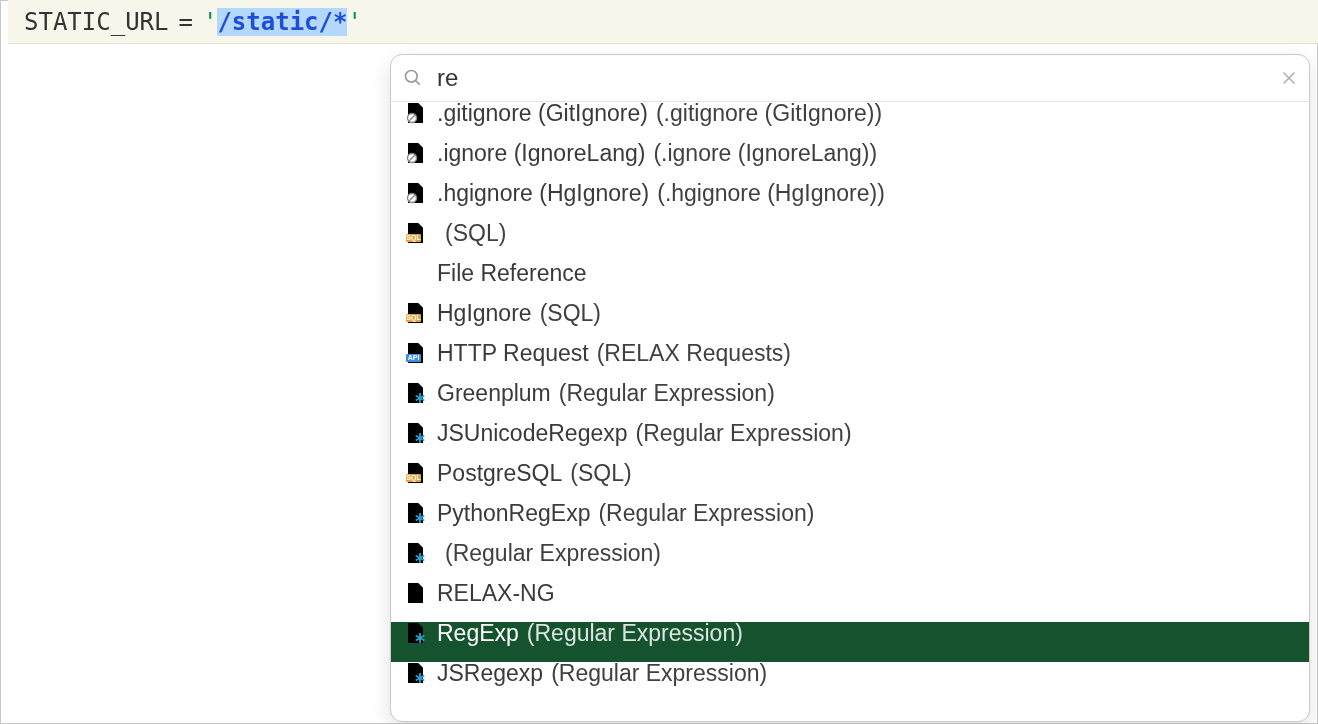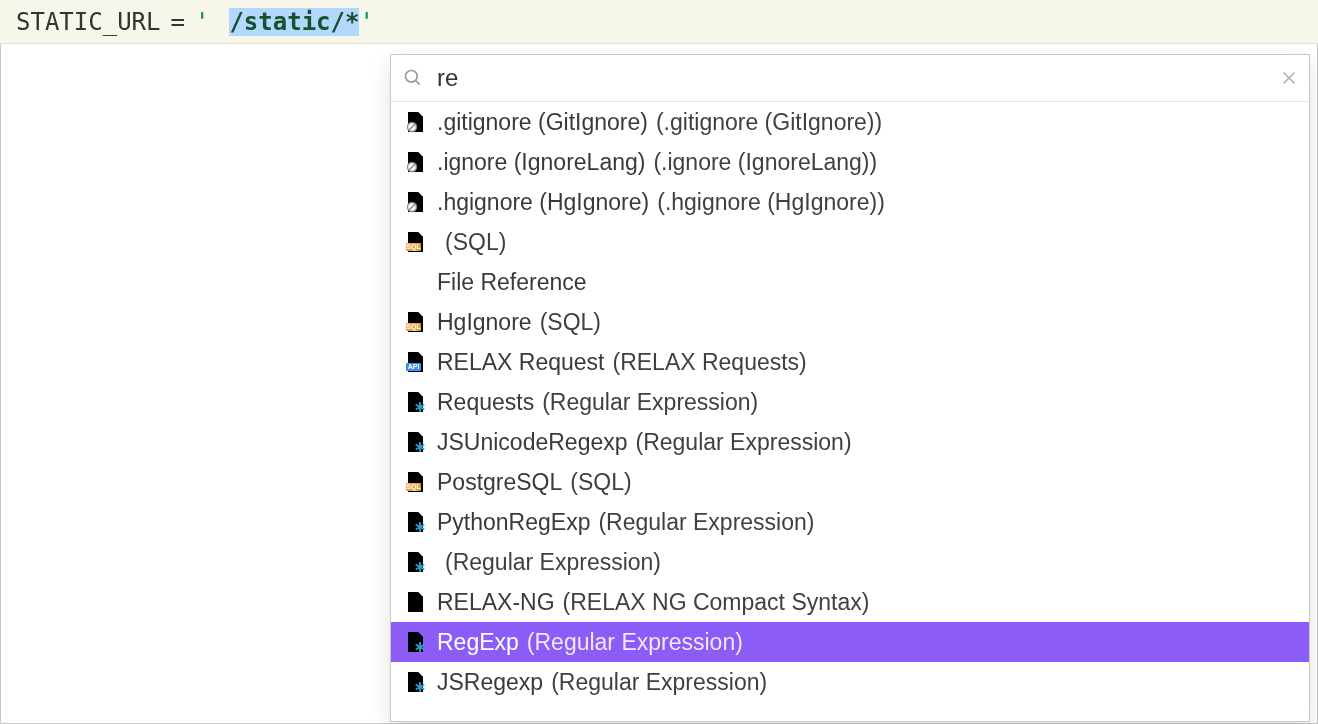--- a/index.html
+++ b/index.html
@@ -14,56 +14,55 @@
   }
   .frame {
     position: absolute;
     inset: 0;
     border: 1px solid #c8c8c8;
     box-sizing: border-box;
   }
   
   .code-line {
     position: absolute;
-    left: 0; right: 0; top: 0;
+    left: 8px; right: 0; top: 0;
     height: 44px;
     background: #f7f6ea;
     border-bottom: 1px solid #e2e1cf;
     display: flex;
     align-items: center;
     padding-left: 16px;
     font-family: "Menlo", "Consolas", monospace;
     font-size: 24px;
     color: #333;
     box-sizing: border-box;
   }
   .code-var   { font-weight: 500; }
   .code-eq    { margin: 0 10px; }
   .code-open  { color: #0a8f5b; }
   .code-sel {
     background: #b4d8fd;
-    color: #14532d;
+    color: #1d4ed8;
     font-weight: 600;
-    margin-left: 20px;
   }
   .code-caret {
     color: #0a8f5b;
     position: relative;
   }
 
   
   .popup {
     position: absolute;
     left: 390px;
     top: 54px;
     right: 8px;
     bottom: 2px;
     background: #fff;
     border: 1px solid #c9c9c9;
-    border-radius: 0;
+    border-radius: 12px;
     box-shadow: 0 8px 20px rgba(0,0,0,.12);
     display: flex;
     flex-direction: column;
     overflow: hidden;
   }
   .search-row {
     display: flex;
     align-items: center;
     height: 46px;
     border-bottom: 1px solid #e4e4e4;
@@ -88,30 +87,29 @@
     width: 16px; height: 16px;
     stroke: #b0b0b0;
     cursor: pointer;
   }
   .list {
     flex: 1;
     overflow: hidden;
   }
   .item {
     display: flex;
-    align-items: center;
     height: 40px;
     padding: 0 20px 0 14px;
     font-size: 23px;
     line-height: 1;
     color: #3a3a3a;
     cursor: pointer;
   }
   .item.selected {
-    background: #8b5cf6;
+    background: #14532d;
     color: #fff;
   }
   .item.selected .hint { color: rgba(255,255,255,.85); }
   .item .ico {
     width: 22px; height: 22px;
     margin-right: 10px;
     flex: none;
     display: inline-flex;
     align-items: center;
     justify-content: center;
@@ -213,34 +211,34 @@
         <span class="hint">(SQL)</span>
       </div>
       <div class="item">
         <span class="ico">
           <svg viewBox="0 0 22 22" width="22" height="22">
             <use href="#ico-sheet" class="ico-page" transform="scale(1)"></use>
             <rect x="1" y="12" width="15" height="8" rx="1" fill="#3c8de8"></rect>
             <text x="8.5" y="18" text-anchor="middle" class="badge-text">API</text>
           </svg>
         </span>
-        <span class="name">RELAX Request</span>
+        <span class="name">HTTP Request</span>
         <span class="hint">(RELAX Requests)</span>
       </div>
       <div class="item">
         <span class="ico">
           <svg viewBox="0 0 22 22" width="22" height="22">
             <use href="#ico-sheet" class="ico-page" transform="scale(1)"></use>
             <g transform="translate(15,16)">
               <path d="M0 -5 V5 M-4.3 -2.5 L4.3 2.5 M-4.3 2.5 L4.3 -2.5" stroke="#2aa0c8" stroke-width="1.8"></path>
               <circle r="1.6" fill="#2aa0c8"></circle>
             </g>
           </svg>
         </span>
-        <span class="name">Requests</span>
+        <span class="name">Greenplum</span>
         <span class="hint">(Regular Expression)</span>
       </div>
       <div class="item">
         <span class="ico">
           <svg viewBox="0 0 22 22" width="22" height="22">
             <use href="#ico-sheet" class="ico-page" transform="scale(1)"></use>
             <g transform="translate(15,16)">
               <path d="M0 -5 V5 M-4.3 -2.5 L4.3 2.5 M-4.3 2.5 L4.3 -2.5" stroke="#2aa0c8" stroke-width="1.8"></path>
               <circle r="1.6" fill="#2aa0c8"></circle>
             </g>
@@ -285,21 +283,20 @@
         </span>
         <span class="hint">(Regular Expression)</span>
       </div>
       <div class="item">
         <span class="ico">
           <svg viewBox="0 0 22 22" width="22" height="22">
             <use href="#ico-sheet" class="ico-page" transform="scale(1)"></use>
           </svg>
         </span>
         <span class="name">RELAX-NG</span>
-        <span class="hint">(RELAX NG Compact Syntax)</span>
       </div>
       <div class="item selected">
         <span class="ico">
           <svg viewBox="0 0 22 22" width="22" height="22">
             <use href="#ico-sheet" class="ico-page" transform="scale(1)"></use>
             <g transform="translate(15,16)">
               <path d="M0 -5 V5 M-4.3 -2.5 L4.3 2.5 M-4.3 2.5 L4.3 -2.5" stroke="#2aa0c8" stroke-width="1.8"></path>
               <circle r="1.6" fill="#2aa0c8"></circle>
             </g>
           </svg>

